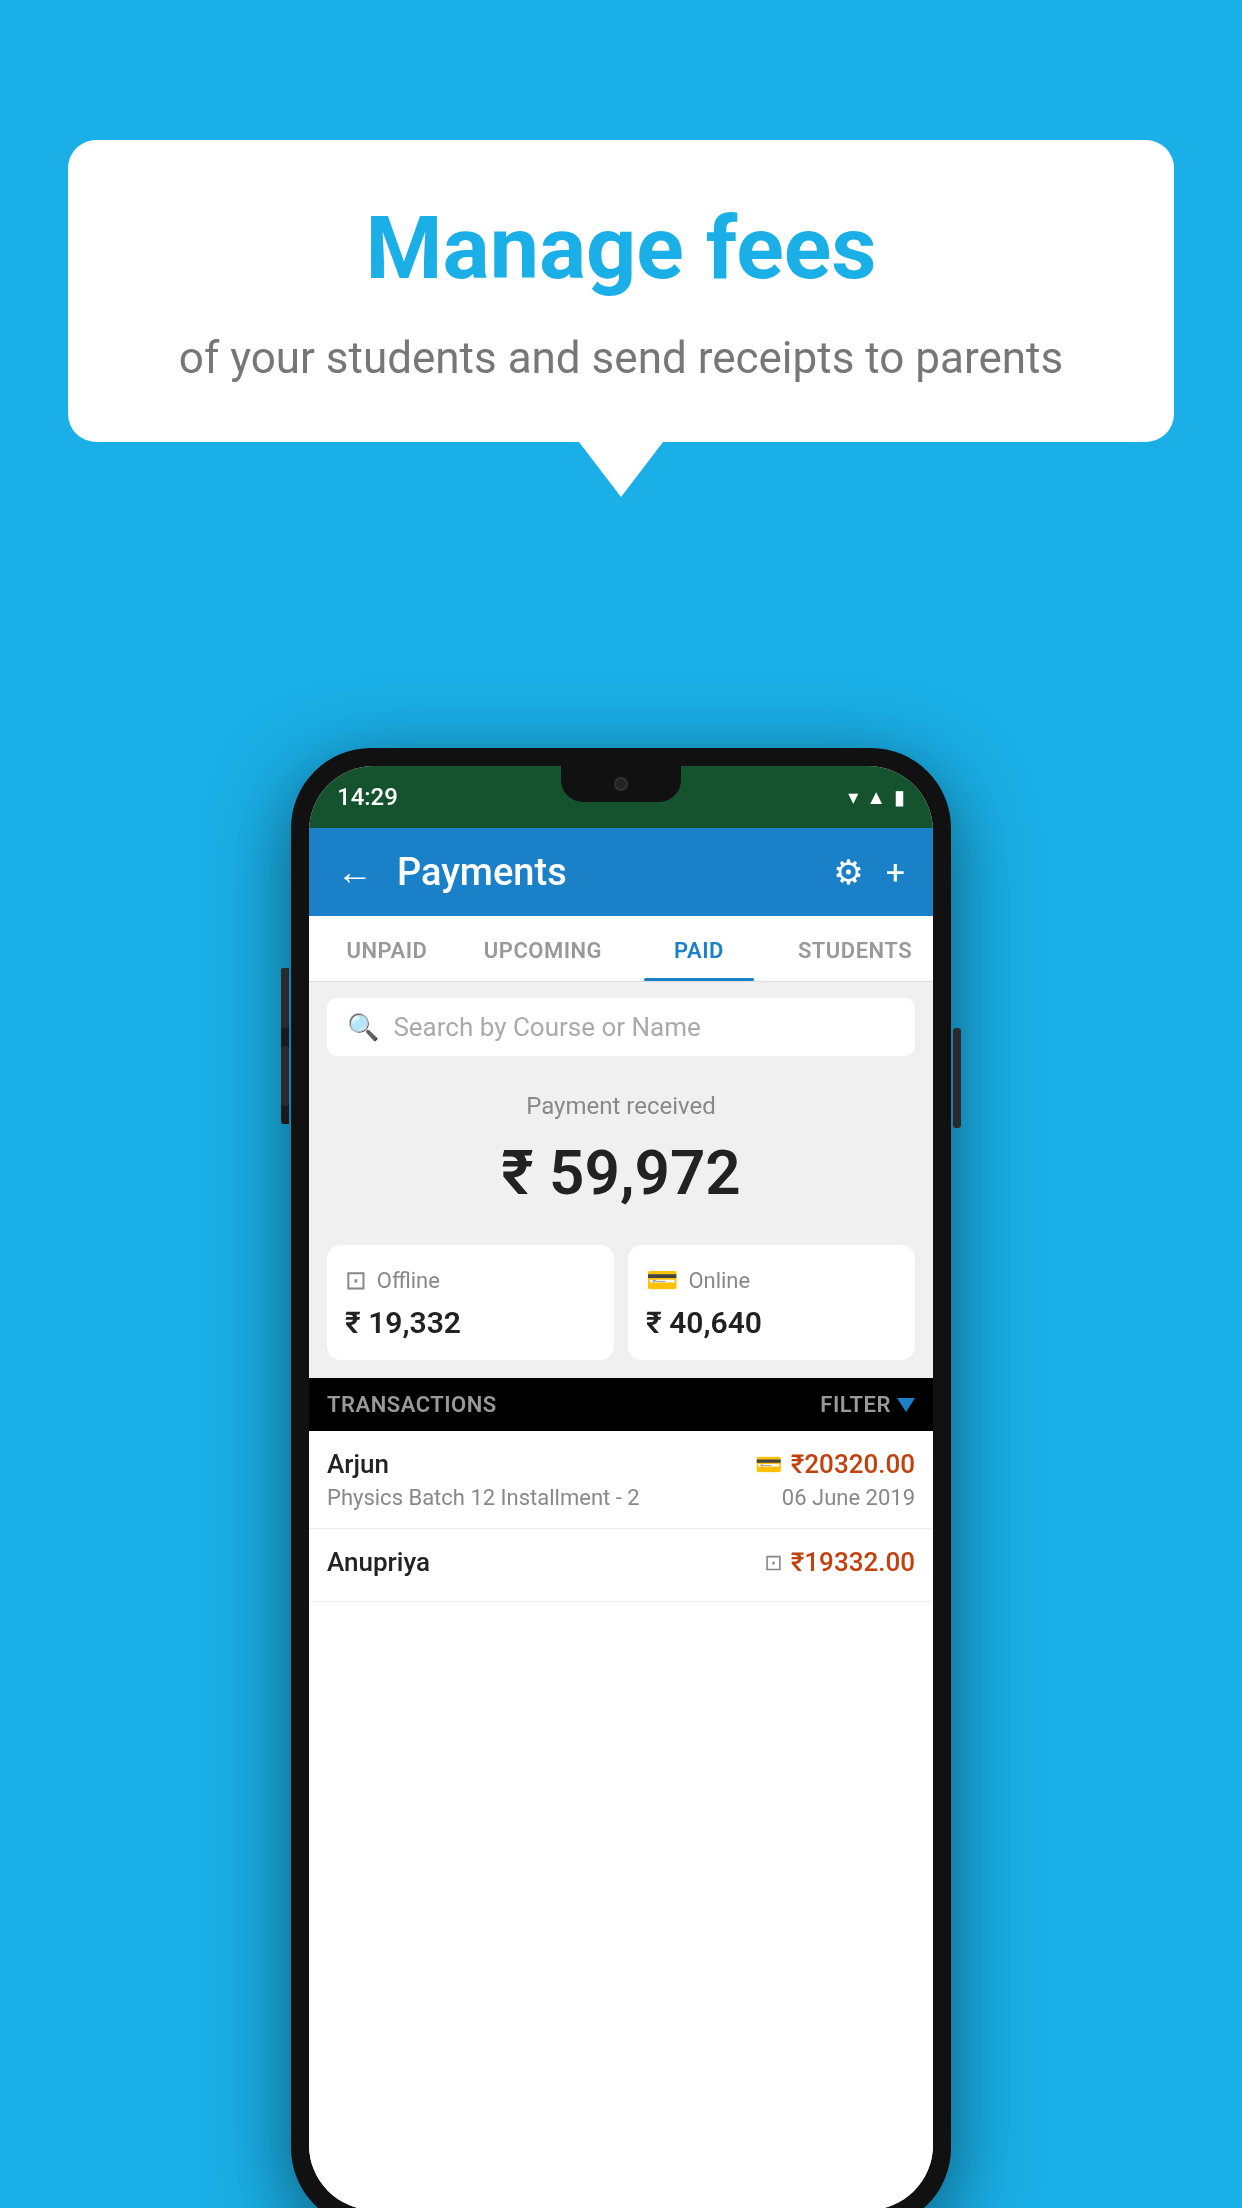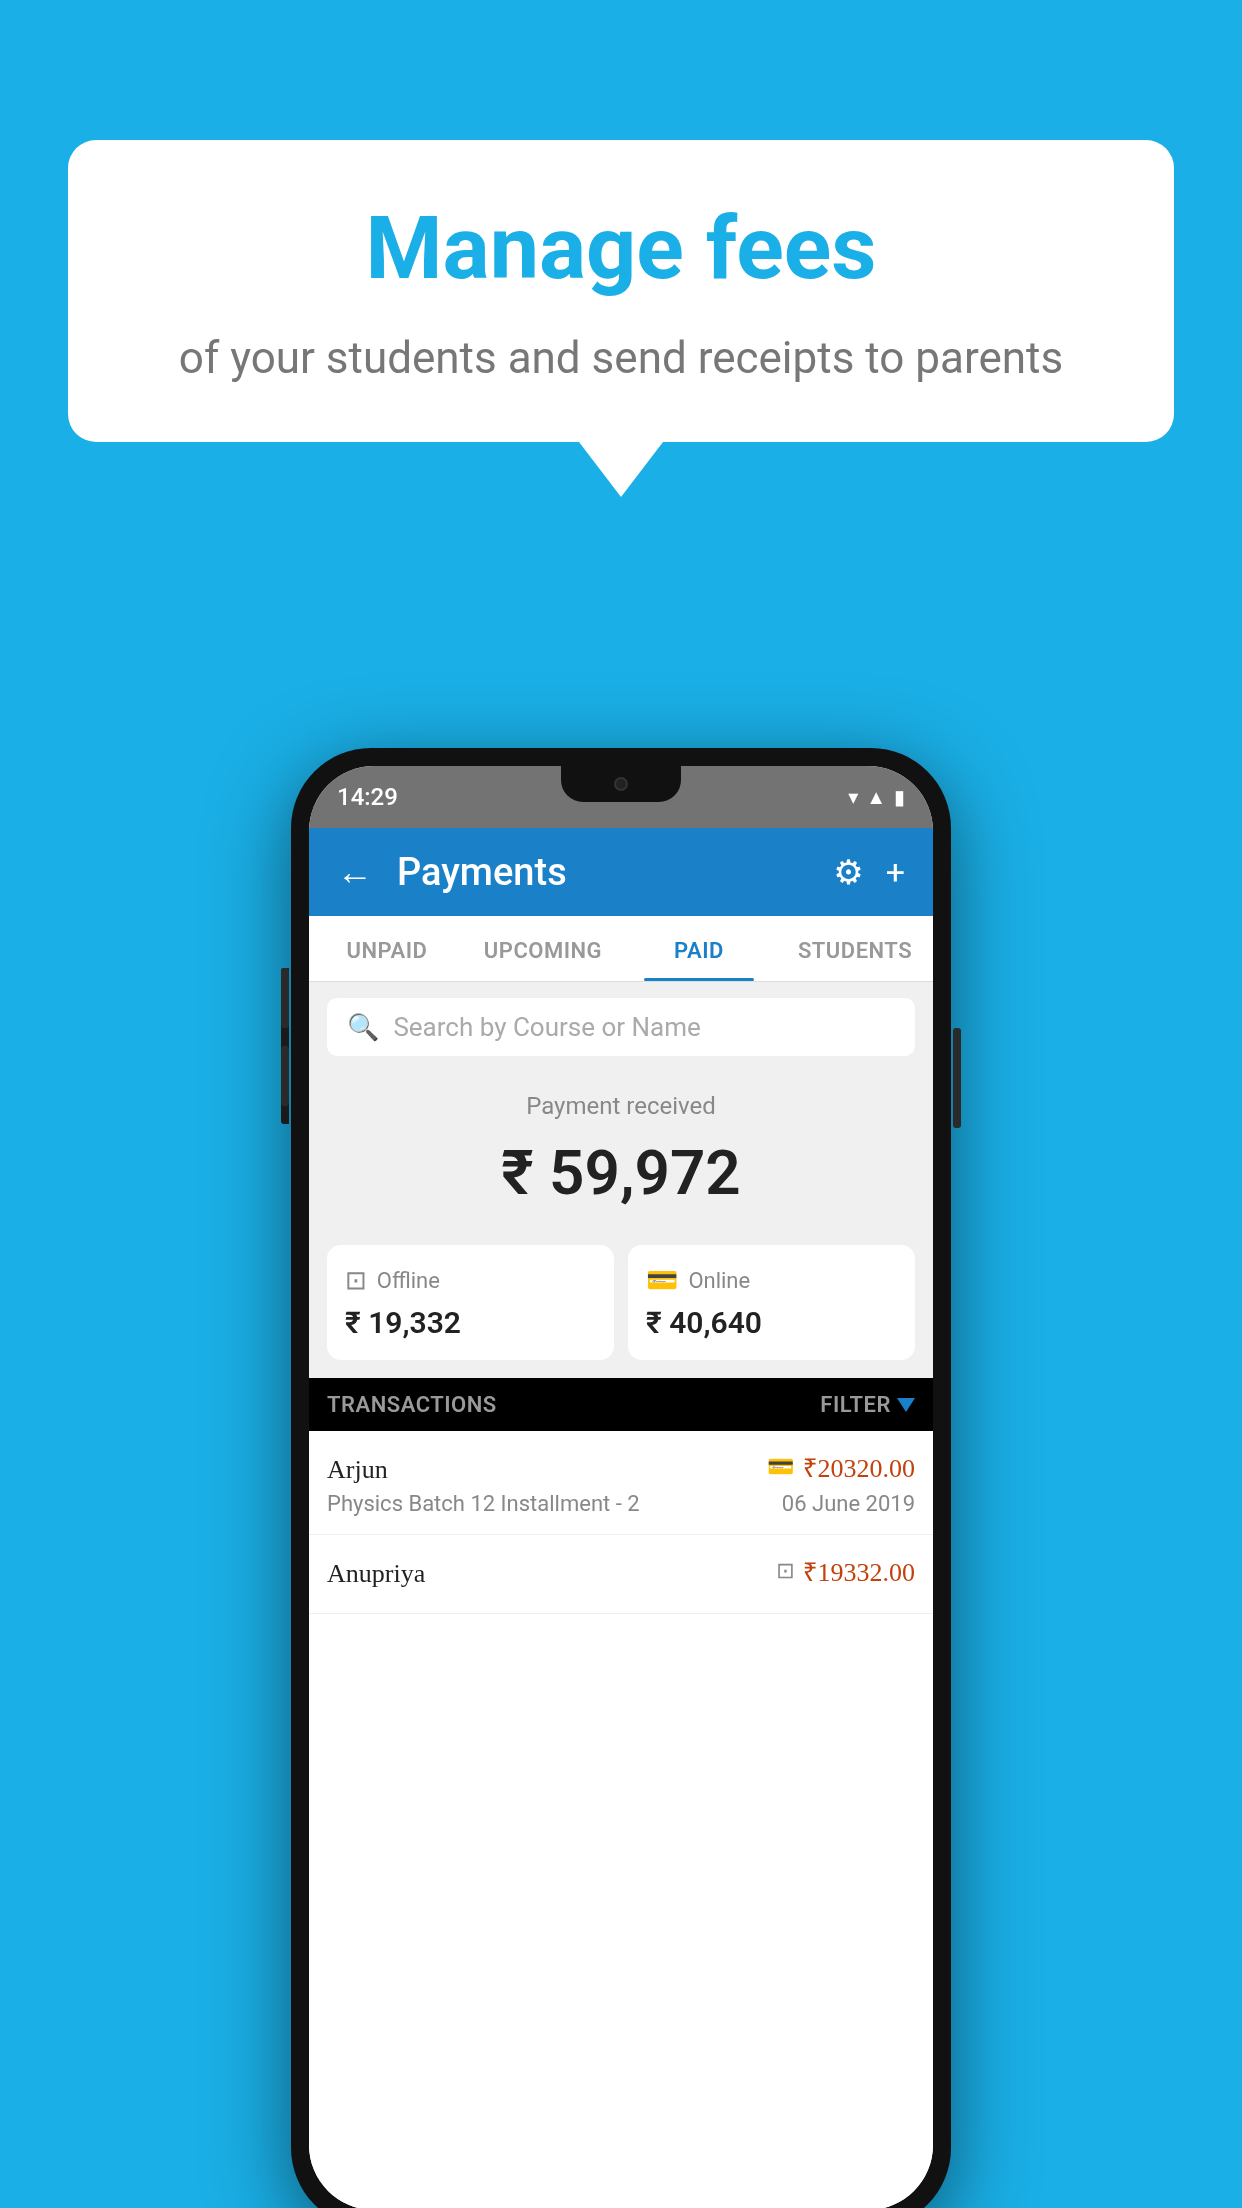--- a/index.html
+++ b/index.html
@@ -69,21 +69,21 @@
       height: 100%;
       background: #f0f0f0;
       border-radius: 65px;
       overflow: hidden;
       display: flex;
       flex-direction: column;
     }
 
     
     .phone-notch-bar {
-      background: #737373;
+      background: #14532d;
       height: 62px;
       display: flex;
       align-items: center;
       padding: 0 28px;
       position: relative;
       flex-shrink: 0;
     }
     .phone-time {
       color: white;
       font-size: 24px;
@@ -301,21 +301,20 @@
     }
     .transaction-item {
       padding: 18px 18px;
       border-bottom: 1px solid #eee;
     }
     .transaction-row-top {
       display: flex;
       justify-content: space-between;
       align-items: flex-end;
       margin-bottom: 6px;
-      font-family: Liberation Serif, serif;
     }
     .transaction-name {
       color: #222;
       font-size: 26px;
       font-weight: 500;
     }
     .transaction-amount-wrapper {
       display: flex;
       align-items: center;
       gap: 8px;

